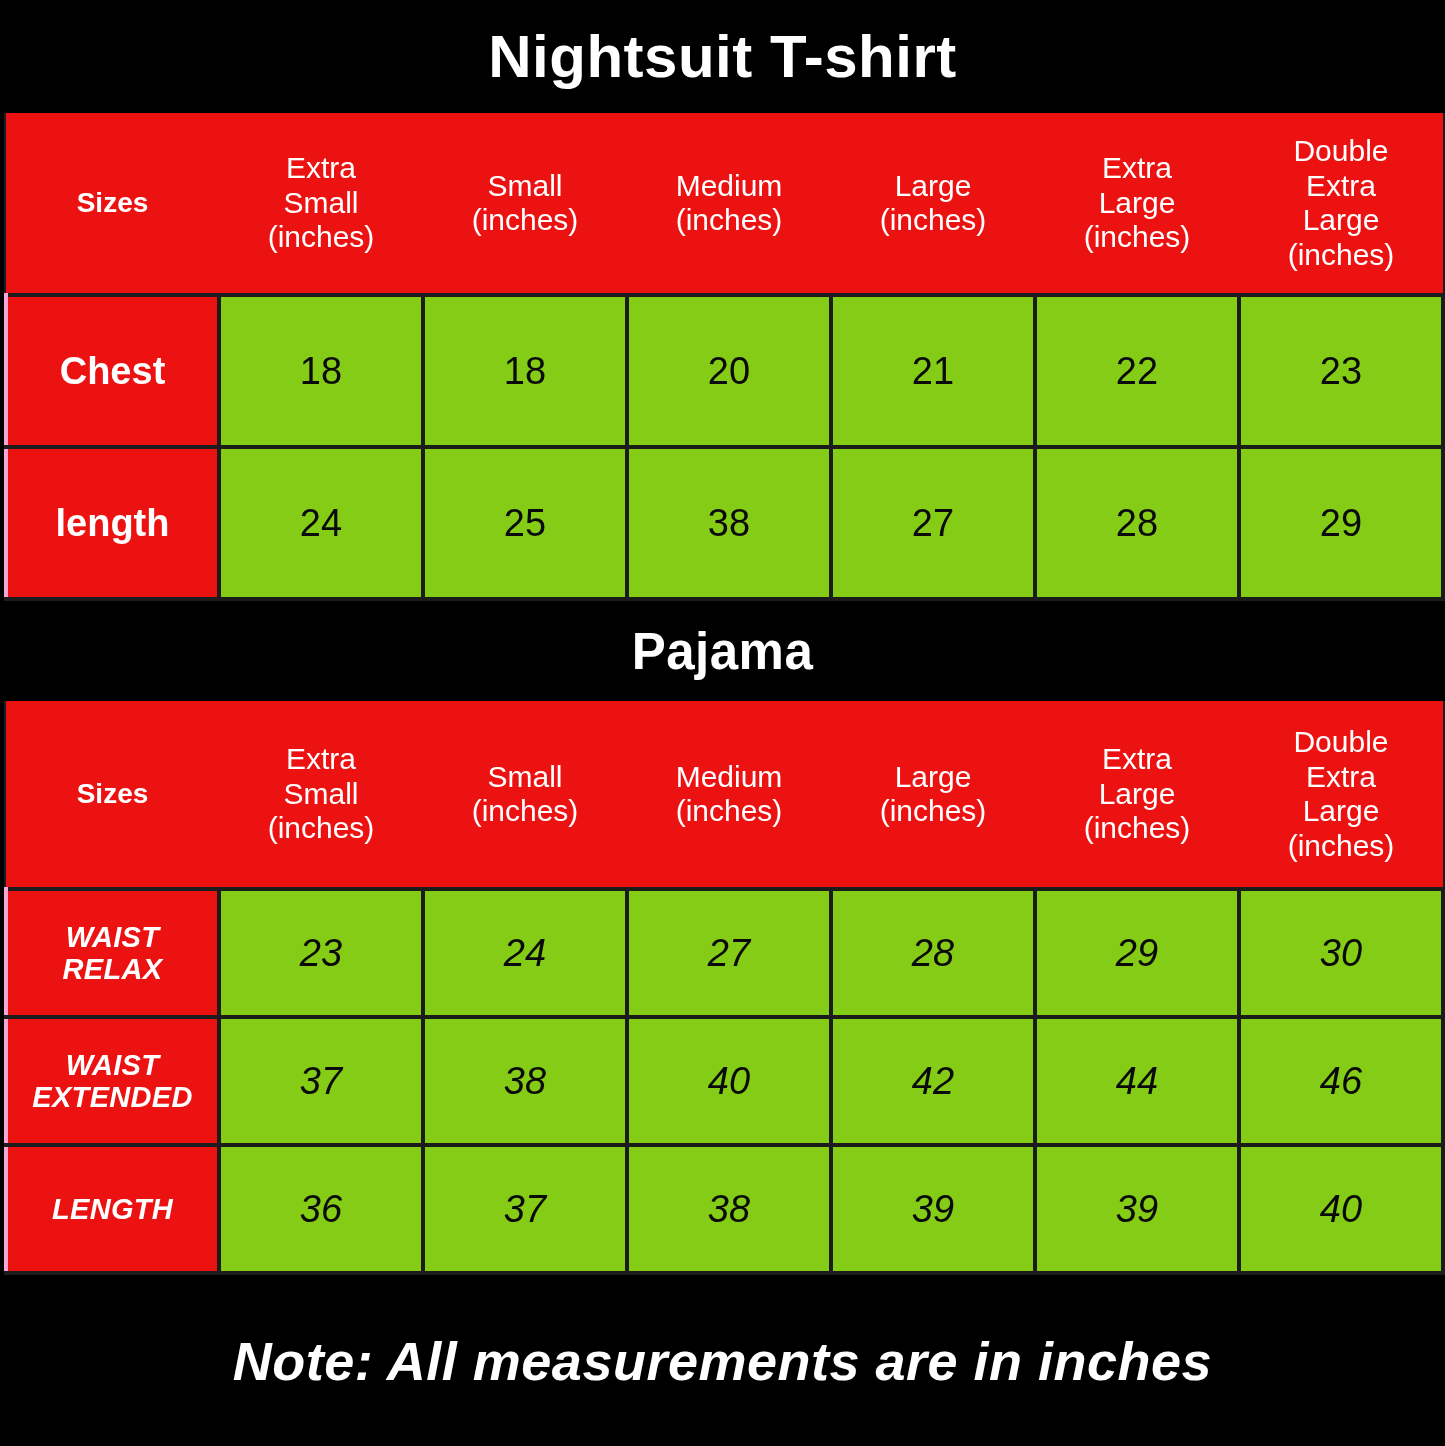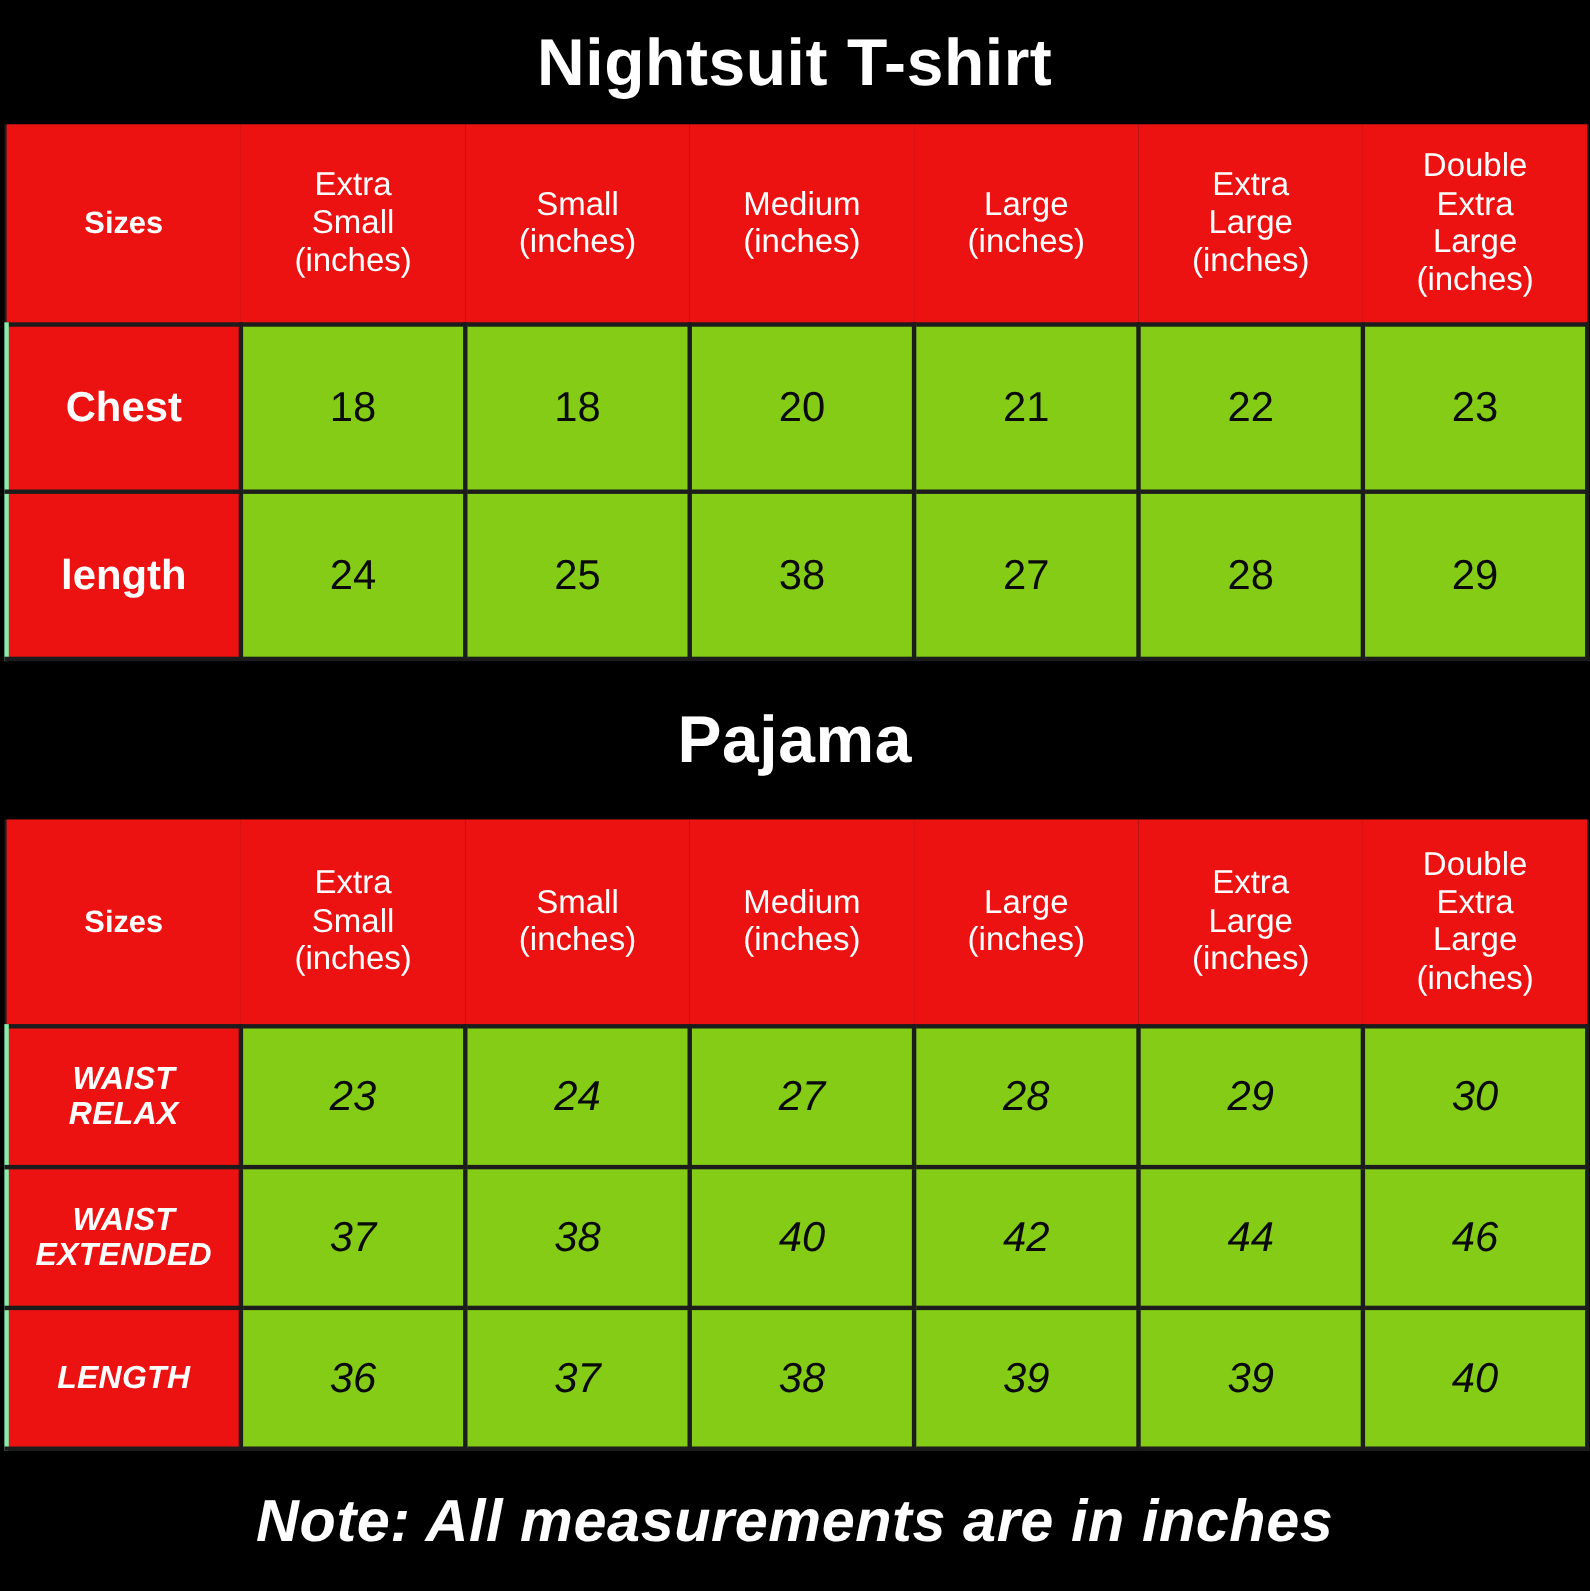--- a/index.html
+++ b/index.html
@@ -32,22 +32,22 @@
     display: flex;
     align-items: center;
     justify-content: center;
   }
   .section-title-1 {
     height: 113px;
     font-size: 60px;
     padding-top: 0;
   }
   .section-title-2 {
-    height: 144px;
-    font-size: 60px;
+    height: 100px;
+    font-size: 51px;
   }
 
   
   .table-wrap {
     padding: 0 4px;
   }
 
   table.size-table {
     width: 1437px;
     border-collapse: collapse;
@@ -102,21 +102,21 @@
   .t1 tbody tr { height: 152px; }
   .t1 tbody th.row-label { font-size: 38px; }
   .t1 tbody td.value { font-size: 38px; }
 
   
   .t2 tbody tr { height: 128px; font-style: italic; }
   .t2 tbody th.row-label { font-size: 29px; letter-spacing: 0.3px; }
   .t2 tbody td.value { font-size: 38px; }
 
   
-  tbody th.row-label { border-left: 4px solid #86efac; }
+  tbody th.row-label { border-left: 4px solid #f9a8d4; }
 
   
   .footer-note {
     flex: 1;
     color: #ffffff;
     text-align: left;
     font-style: italic;
     font-weight: 700;
     font-size: 54px;
     display: flex;

